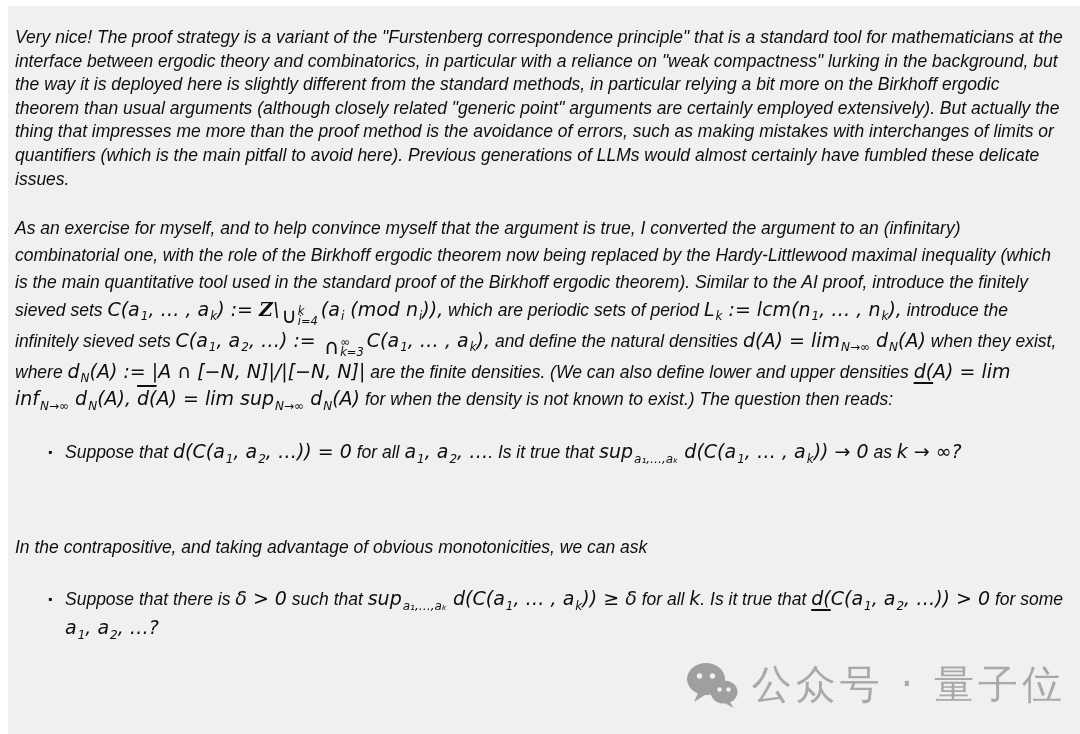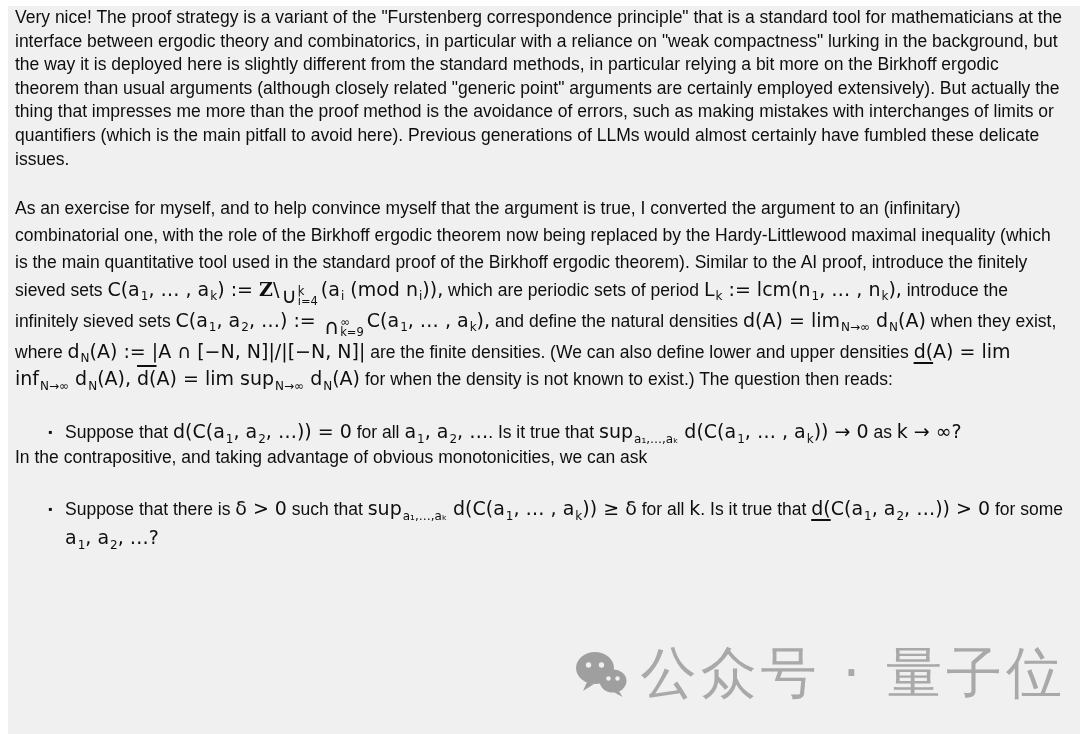--- a/index.html
+++ b/index.html
@@ -7,69 +7,69 @@
     width:1080px;height:734px;overflow:hidden;position:relative;
     background:#ffffff;
     font-family:"Liberation Sans",sans-serif;
   }
   .page{
     position:absolute;left:8px;top:6px;right:0;bottom:0;
     background:#f0f0f0;
   }
   .post{
     position:relative;z-index:1;
-    padding:0 13px 0 7px;
+    padding:20px 13px 0 7px;
     color:#0e0e0e;
-    font-size:17.5px;line-height:23.6px;
+    font-size:17.5px;line-height:23.6px;font-style:italic;
   }
   .post p{margin:0 0 24px;}
   .post p.math-rich{line-height:26.8px;}
   .t{white-space:pre-wrap;}
   
   .math{font-family:"DejaVu Sans",sans-serif;font-size:19px;}
   .math sub{font-size:12px;line-height:0;margin-left:1px;}
   .zbold{font-family:"DejaVu Serif",serif;font-weight:bold;}
   .uline{text-decoration:underline;text-decoration-thickness:1.5px;text-underline-offset:3.5px;}
   .oline{text-decoration:overline;text-decoration-thickness:1.5px;}
   .bigop{display:inline-flex;align-items:center;vertical-align:-7px;margin:0 3px 0 2px;}
   .bigop .op{font-size:21px;line-height:1;}
   .limits{display:inline-flex;flex-direction:column;align-items:flex-start;
           font-size:11.5px;line-height:10.5px;margin-left:1px;}
   
   ul.bullets{list-style:none;margin:14px 0 0;padding:0 0 0 33px;}
   .post > ul.bullets:last-child{margin-top:2px;}
   ul.bullets li{position:relative;padding-left:17px;line-height:28px;margin:0;}
   ul.bullets .marker{position:absolute;left:0;top:1px;font-size:12px;}
-  ul.bullets + p{}
+  ul.bullets + p{margin-top:70px;}
   
   .watermark{
     position:absolute;right:14px;bottom:22px;z-index:0;
     display:flex;align-items:center;gap:14px;
-    color:#a9a9a9;font-size:56px;letter-spacing:4px;
+    color:#a9a9a9;font-size:40px;letter-spacing:4px;
     font-family:"DejaVu Sans",sans-serif;
     pointer-events:none;
   }
 </style>
 </head>
 <body>
 
 <div class="page">
   <article class="post" id="content-root">
       <p><span class="t">Very nice! The proof strategy is a variant of the "Furstenberg correspondence principle" that is a standard tool for mathematicians at the interface between ergodic theory and combinatorics, in particular with a reliance on "weak compactness" lurking in the background, but the way it is deployed here is slightly different from the standard methods, in particular relying a bit more on the Birkhoff ergodic theorem than usual arguments (although closely related "generic point" arguments are certainly employed extensively). But actually the thing that impresses me more than the proof method is the avoidance of errors, such as making mistakes with interchanges of limits or quantifiers (which is the main pitfall to avoid here). Previous generations of LLMs would almost certainly have fumbled these delicate issues.</span></p>
       <p class="math-rich"><span class="t">As an exercise for myself, and to help convince myself that the argument is true, I converted the argument to an (infinitary) combinatorial one, with the role of the Birkhoff ergodic theorem now being replaced by the Hardy-Littlewood maximal inequality (which is the main quantitative tool used in the standard proof of the Birkhoff ergodic theorem). Similar to the AI proof, introduce the finitely sieved sets </span><span class="math"><span class="tok">C(</span><span class="tok">a<sub>1</sub></span><span class="tok">, … , </span><span class="tok">a<sub>k</sub></span><span class="tok">) := </span><span class="tok zbold">Z</span><span class="tok">\</span><span class="bigop">
             <span class="op">∪</span>
             <span class="limits">
               <span class="lt">k</span>
               <span class="lb">i=4</span>
             </span>
           </span><span class="tok">(</span><span class="tok">a<sub>i</sub></span><span class="tok"> (mod </span><span class="tok">n<sub>i</sub></span><span class="tok">)),</span></span><span class="t"> which are periodic sets of period </span><span class="math"><span class="tok">L<sub>k</sub></span><span class="tok"> := lcm(</span><span class="tok">n<sub>1</sub></span><span class="tok">, … , </span><span class="tok">n<sub>k</sub></span><span class="tok">),</span></span><span class="t"> introduce the infinitely sieved sets </span><span class="math"><span class="tok">C(</span><span class="tok">a<sub>1</sub></span><span class="tok">, </span><span class="tok">a<sub>2</sub></span><span class="tok">, …) := </span><span class="bigop">
             <span class="op">∩</span>
             <span class="limits">
               <span class="lt">∞</span>
-              <span class="lb">k=9</span>
+              <span class="lb">k=3</span>
             </span>
           </span><span class="tok">C(</span><span class="tok">a<sub>1</sub></span><span class="tok">, … , </span><span class="tok">a<sub>k</sub></span><span class="tok">),</span></span><span class="t"> and define the natural densities </span><span class="math"><span class="tok">d(A) = lim<sub>N→∞</sub></span><span class="tok"> </span><span class="tok">d<sub>N</sub></span><span class="tok">(A)</span></span><span class="t"> when they exist, where </span><span class="math"><span class="tok">d<sub>N</sub></span><span class="tok">(A) := |A ∩ [−N, N]|/|[−N, N]|</span></span><span class="t"> are the finite densities. (We can also define lower and upper densities </span><span class="math"><span class="tok uline">d(</span><span class="tok">A) = lim inf<sub>N→∞</sub></span><span class="tok"> </span><span class="tok">d<sub>N</sub></span><span class="tok">(A), </span><span class="tok oline">d(</span><span class="tok">A) = lim sup<sub>N→∞</sub></span><span class="tok"> </span><span class="tok">d<sub>N</sub></span><span class="tok">(A)</span></span><span class="t"> for when the density is not known to exist.) The question then reads:</span></p>
       <ul class="bullets">
         <li class="bullet-item"><span class="marker">▪</span><span class="t">Suppose that </span><span class="math"><span class="tok">d(C(</span><span class="tok">a<sub>1</sub></span><span class="tok">, </span><span class="tok">a<sub>2</sub></span><span class="tok">, …)) = 0</span></span><span class="t"> for all </span><span class="math"><span class="tok">a<sub>1</sub></span><span class="tok">, </span><span class="tok">a<sub>2</sub></span><span class="tok">, …</span></span><span class="t">. Is it true that </span><span class="math"><span class="tok">sup<sub>a₁,…,aₖ</sub></span><span class="tok"> d(C(</span><span class="tok">a<sub>1</sub></span><span class="tok">, … , </span><span class="tok">a<sub>k</sub></span><span class="tok">)) → 0</span></span><span class="t"> as </span><span class="math"><span class="tok">k → ∞?</span></span></li>
       </ul>
       <p><span class="t">In the contrapositive, and taking advantage of obvious monotonicities, we can ask</span></p>
       <ul class="bullets">
         <li class="bullet-item"><span class="marker">▪</span><span class="t">Suppose that there is </span><span class="math"><span class="tok">δ &gt; 0</span></span><span class="t"> such that </span><span class="math"><span class="tok">sup<sub>a₁,…,aₖ</sub></span><span class="tok"> d(C(</span><span class="tok">a<sub>1</sub></span><span class="tok">, … , </span><span class="tok">a<sub>k</sub></span><span class="tok">)) ≥ δ</span></span><span class="t"> for all </span><span class="math"><span class="tok">k</span></span><span class="t">. Is it true that </span><span class="math"><span class="tok uline">d(</span><span class="tok">C(</span><span class="tok">a<sub>1</sub></span><span class="tok">, </span><span class="tok">a<sub>2</sub></span><span class="tok">, …)) &gt; 0</span></span><span class="t"> for some </span><span class="math"><span class="tok">a<sub>1</sub></span><span class="tok">, </span><span class="tok">a<sub>2</sub></span><span class="tok">, …?</span></span></li>
       </ul>
     </article>

